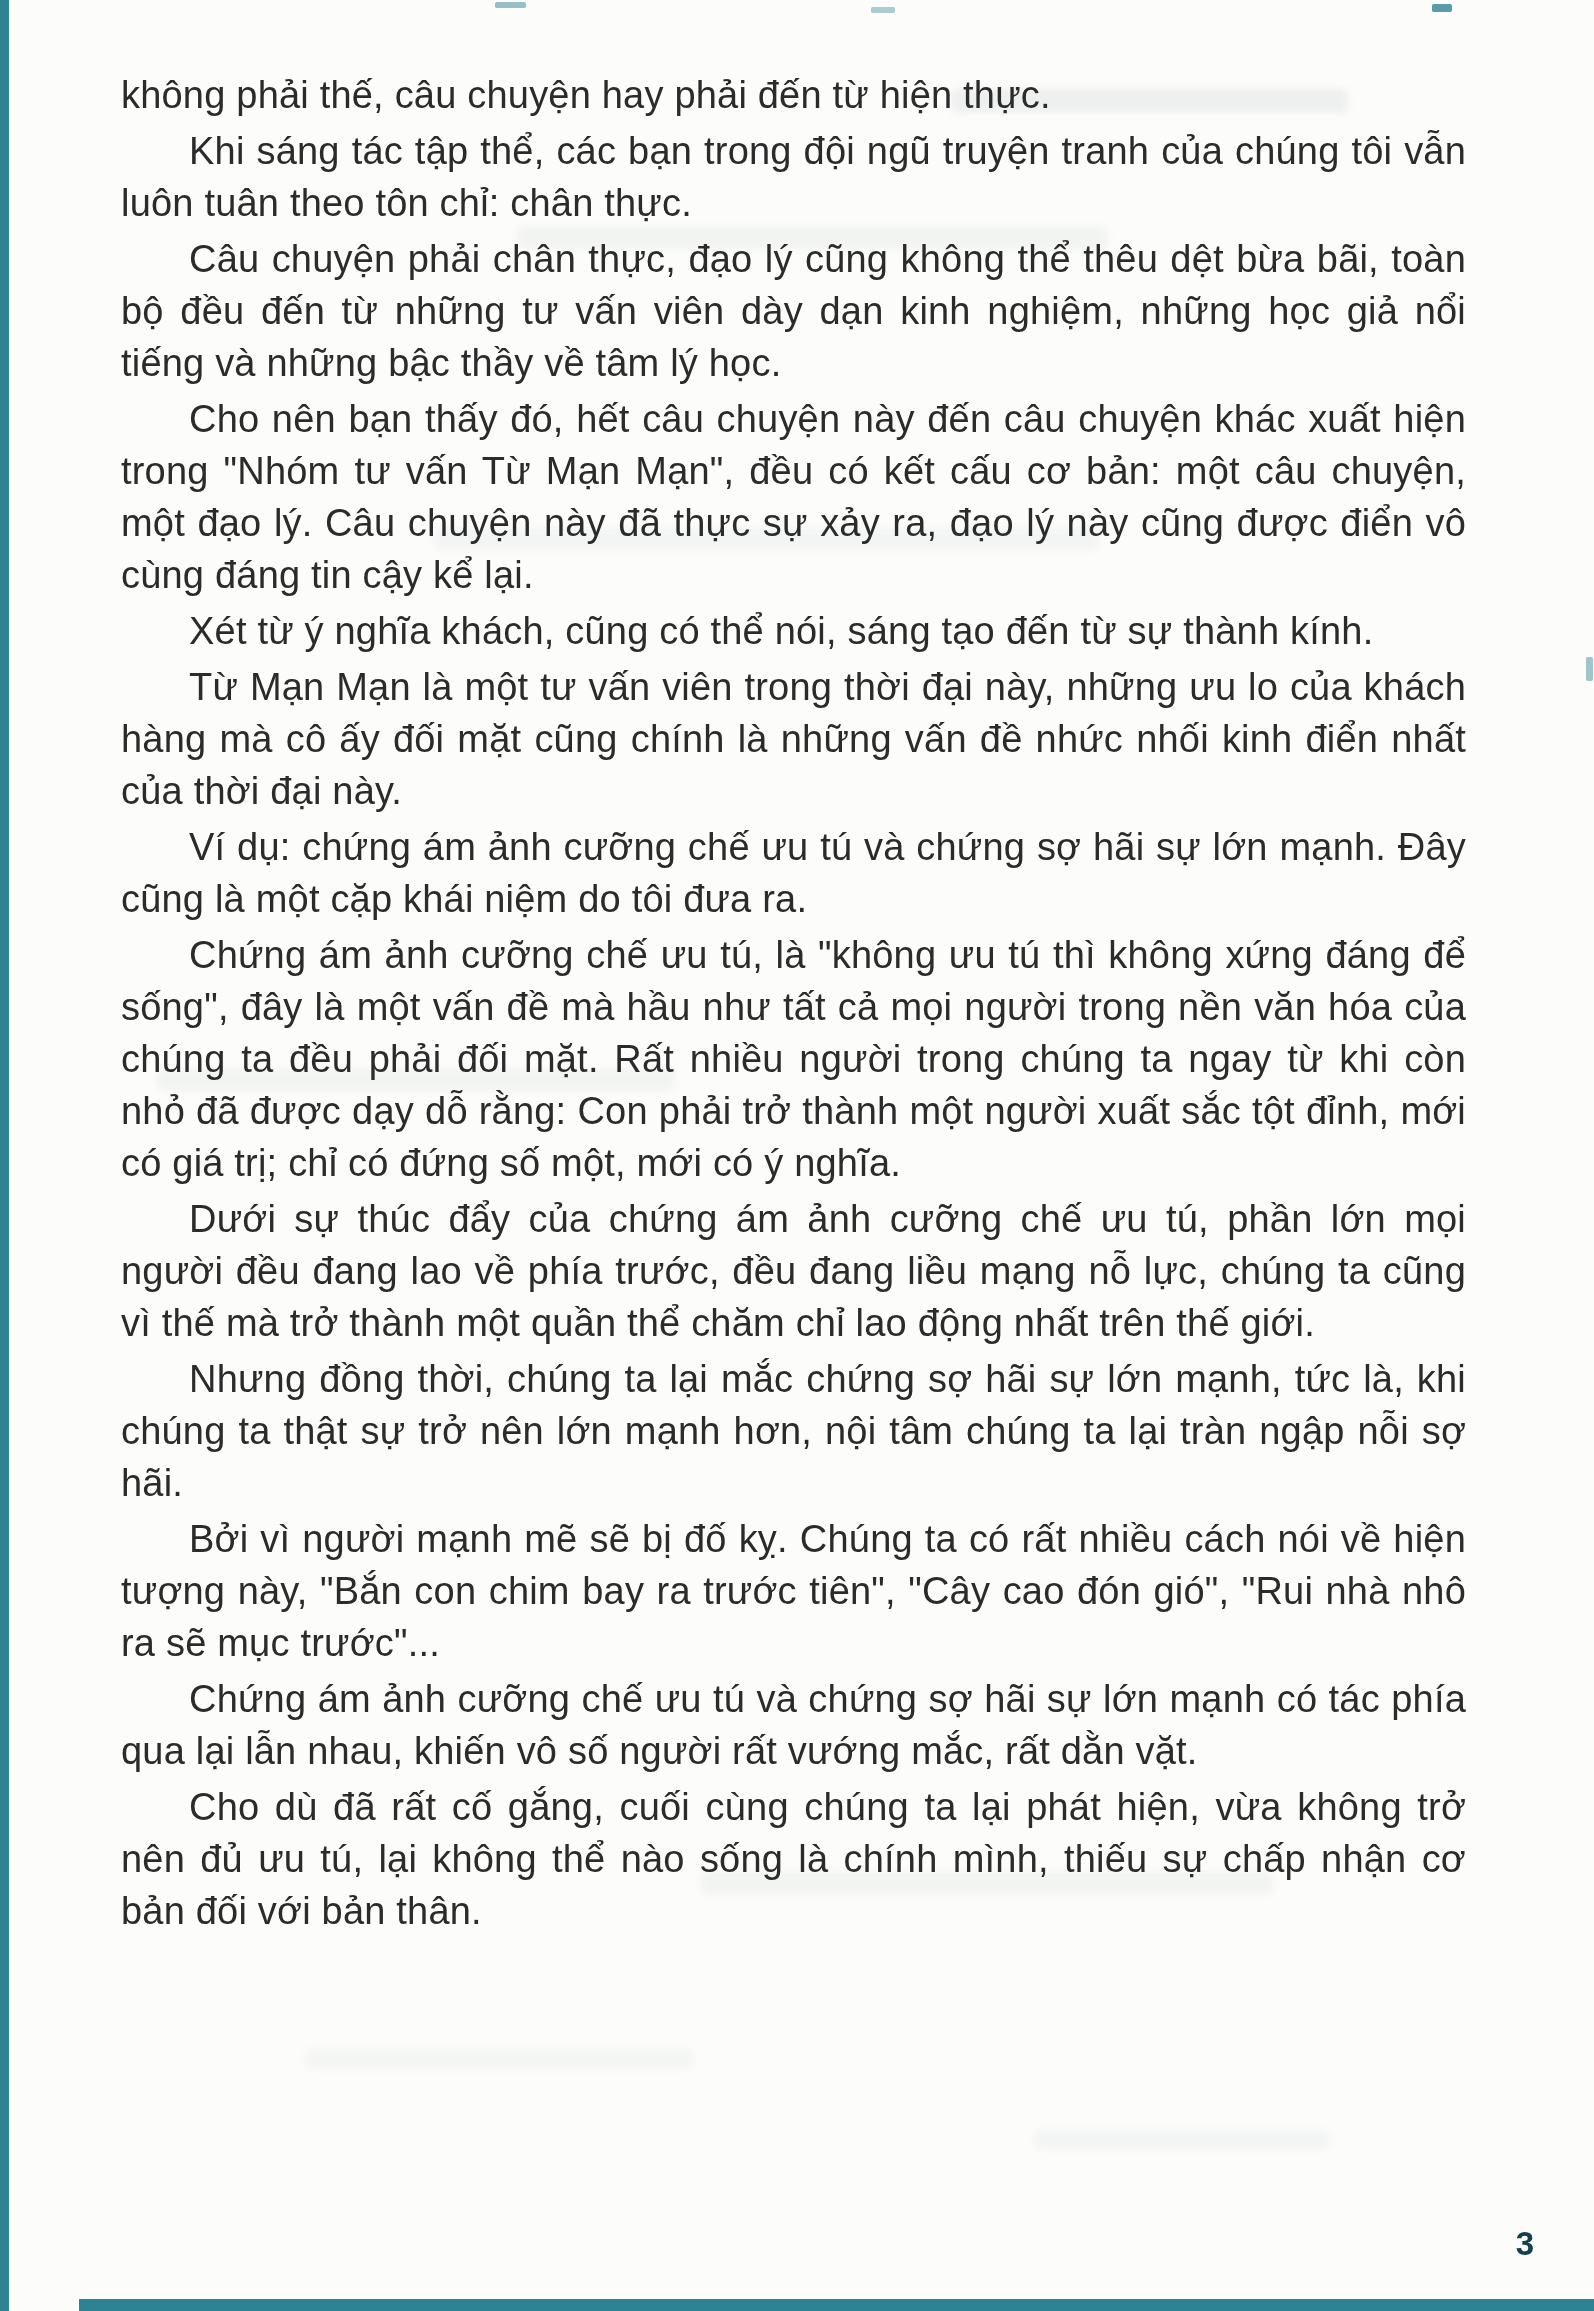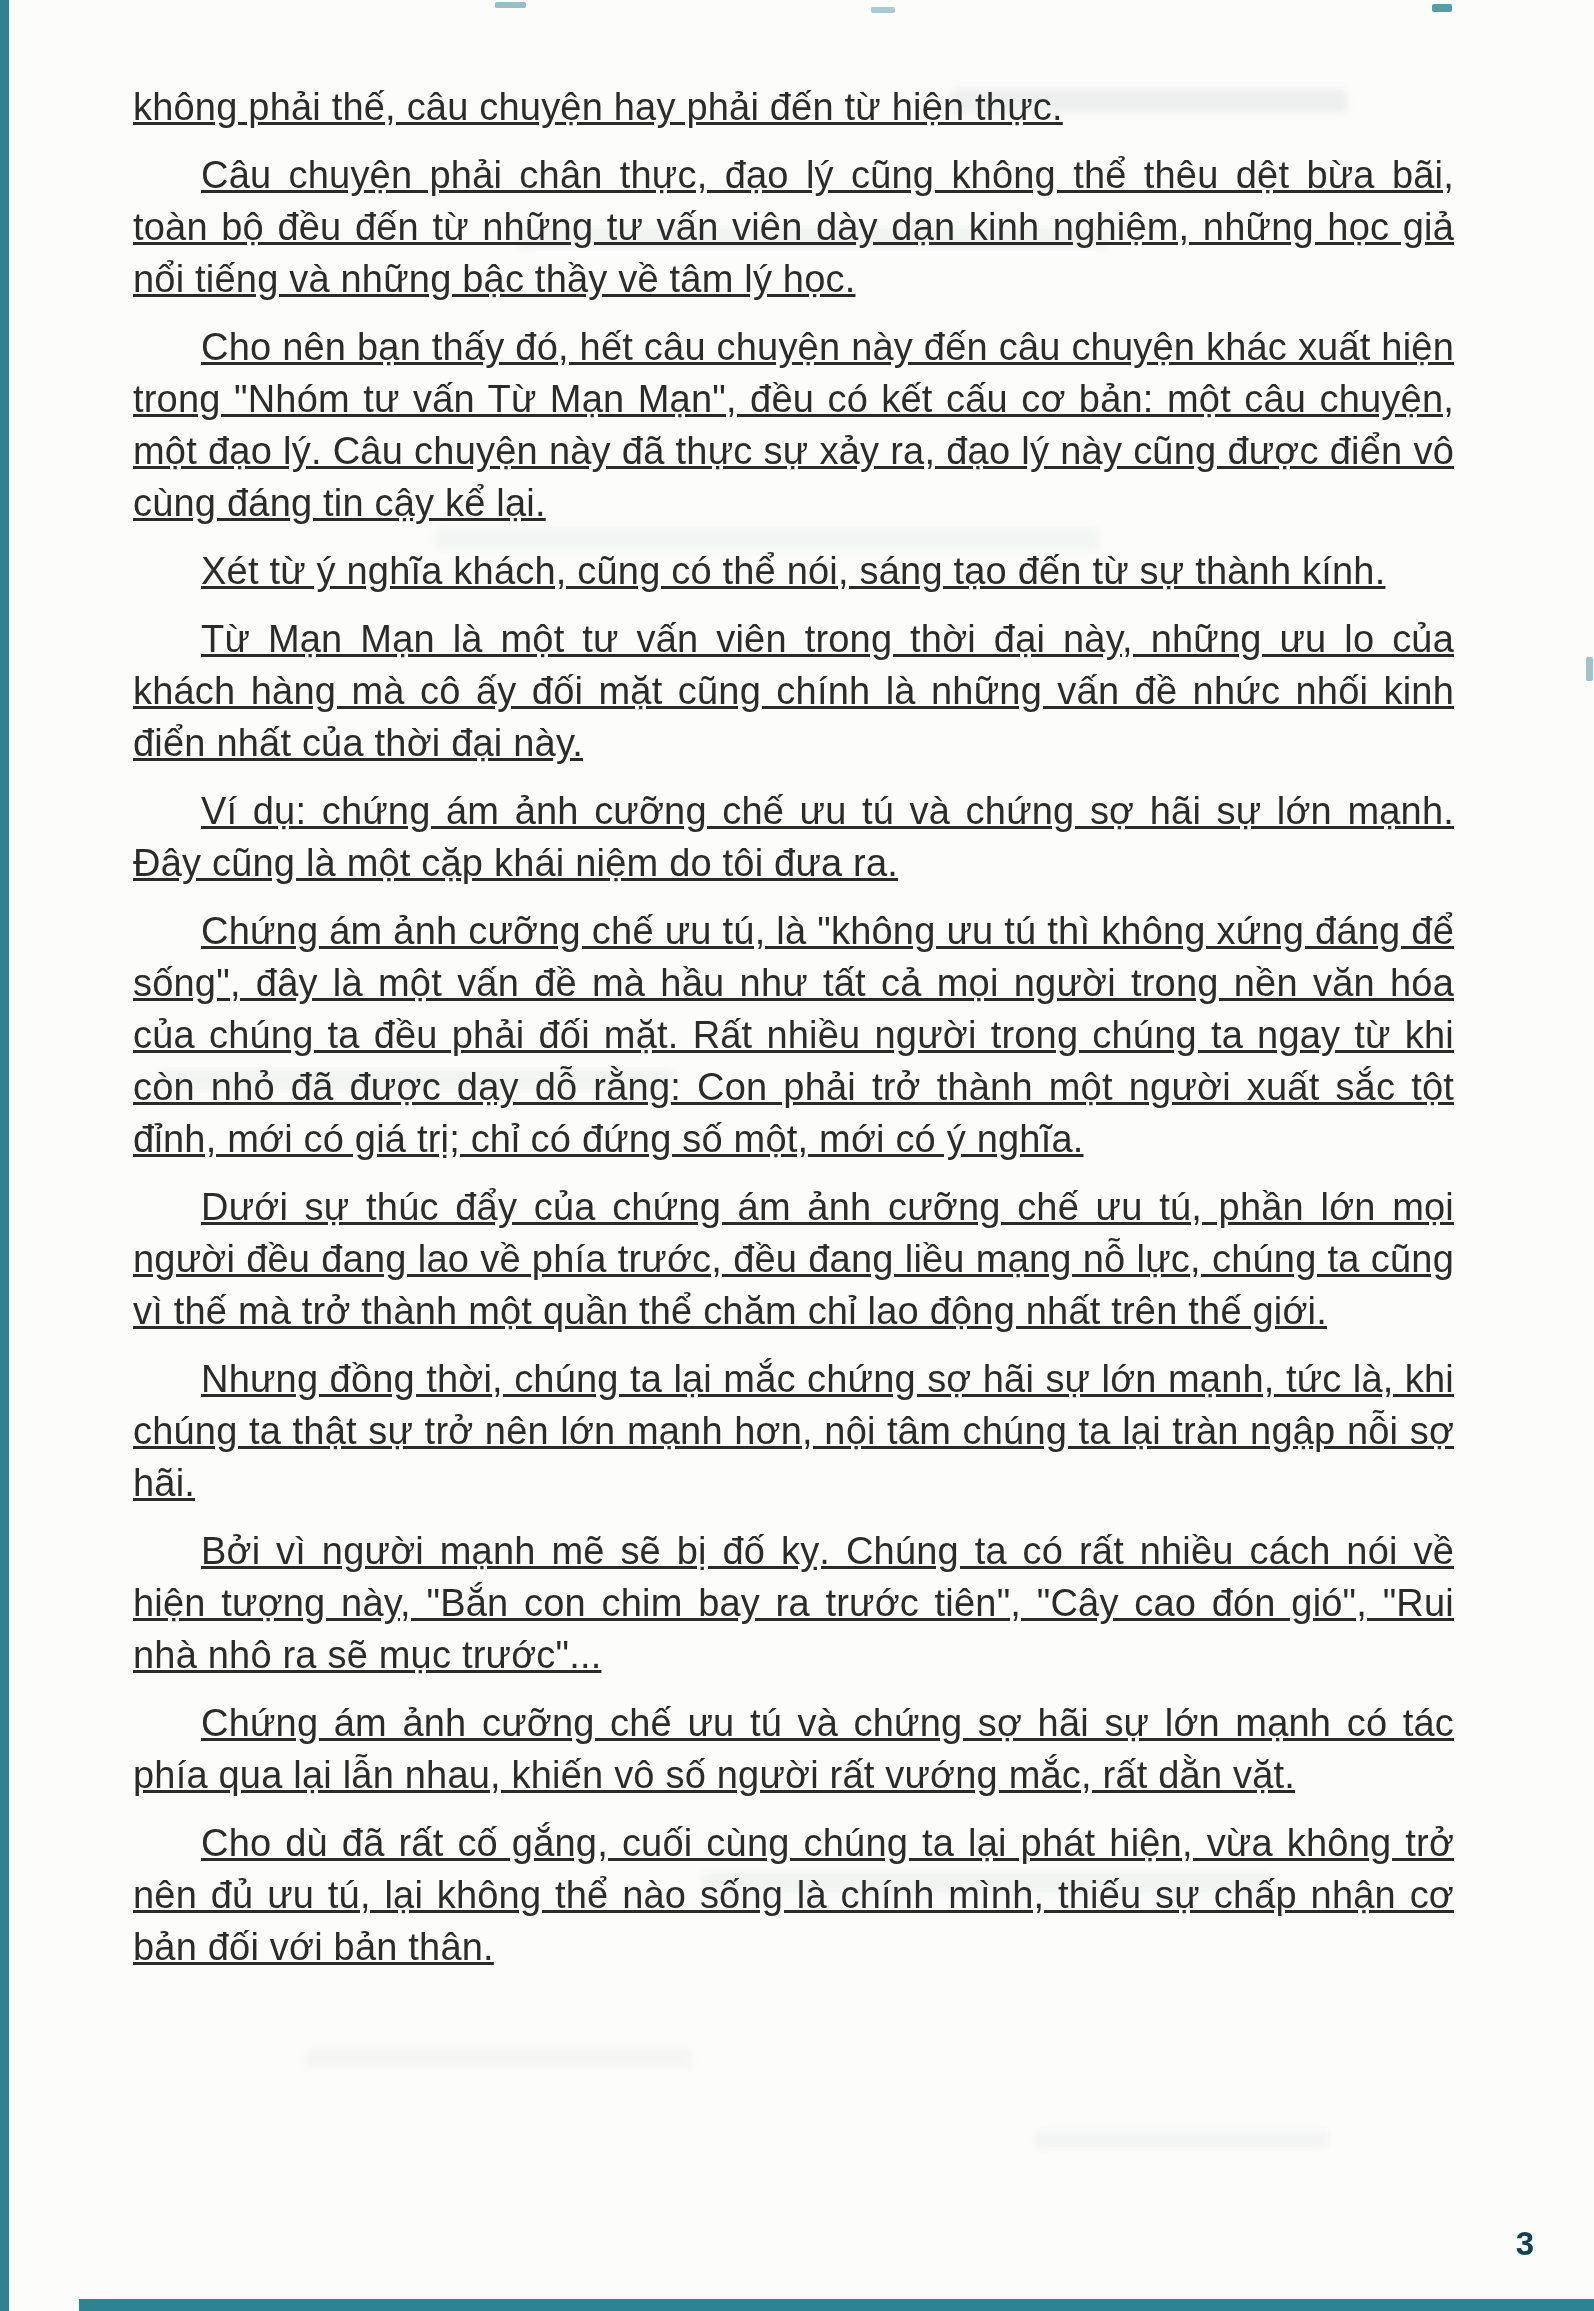--- a/index.html
+++ b/index.html
@@ -67,23 +67,22 @@
     left: 117px;
     top: 65px;
     width: 1353px;
     color: var(--text-color, #2b2b2b);
     font-size: 38px;
     line-height: 52px;
     text-align: justify;
     letter-spacing: 0.2px;
   }
   .para {
-    margin: 16px;
+    margin: 4px;
     text-indent: 68px;
-    text-decoration: underline;
   }
   .para.cont {
     text-indent: 0;
   }
   .page-number {
     position: absolute;
     right: 61px;
     bottom: 48px;
     font-size: 33px;
     font-weight: bold;
@@ -105,20 +104,21 @@
   <div class="smudge smudge-1"></div>
   <div class="smudge smudge-2"></div>
   <div class="smudge smudge-3"></div>
   <div class="smudge smudge-4"></div>
   <div class="smudge smudge-5"></div>
   <div class="smudge smudge-6"></div>
   <div class="smudge smudge-7"></div>
 
   <div class="text-block">
       <p class="para cont">không phải thế, câu chuyện hay phải đến từ hiện thực.</p>
+      <p class="para">Khi sáng tác tập thể, các bạn trong đội ngũ truyện tranh của chúng tôi vẫn luôn tuân theo tôn chỉ: chân thực.</p>
       <p class="para">Câu chuyện phải chân thực, đạo lý cũng không thể thêu dệt bừa bãi, toàn bộ đều đến từ những tư vấn viên dày dạn kinh nghiệm, những học giả nổi tiếng và những bậc thầy về tâm lý học.</p>
       <p class="para">Cho nên bạn thấy đó, hết câu chuyện này đến câu chuyện khác xuất hiện trong "Nhóm tư vấn Từ Mạn Mạn", đều có kết cấu cơ bản: một câu chuyện, một đạo lý. Câu chuyện này đã thực sự xảy ra, đạo lý này cũng được điển vô cùng đáng tin cậy kể lại.</p>
       <p class="para">Xét từ ý nghĩa khách, cũng có thể nói, sáng tạo đến từ sự thành kính.</p>
       <p class="para">Từ Mạn Mạn là một tư vấn viên trong thời đại này, những ưu lo của khách hàng mà cô ấy đối mặt cũng chính là những vấn đề nhức nhối kinh điển nhất của thời đại này.</p>
       <p class="para">Ví dụ: chứng ám ảnh cưỡng chế ưu tú và chứng sợ hãi sự lớn mạnh. Đây cũng là một cặp khái niệm do tôi đưa ra.</p>
       <p class="para">Chứng ám ảnh cưỡng chế ưu tú, là "không ưu tú thì không xứng đáng để sống", đây là một vấn đề mà hầu như tất cả mọi người trong nền văn hóa của chúng ta đều phải đối mặt. Rất nhiều người trong chúng ta ngay từ khi còn nhỏ đã được dạy dỗ rằng: Con phải trở thành một người xuất sắc tột đỉnh, mới có giá trị; chỉ có đứng số một, mới có ý nghĩa.</p>
       <p class="para">Dưới sự thúc đẩy của chứng ám ảnh cưỡng chế ưu tú, phần lớn mọi người đều đang lao về phía trước, đều đang liều mạng nỗ lực, chúng ta cũng vì thế mà trở thành một quần thể chăm chỉ lao động nhất trên thế giới.</p>
       <p class="para">Nhưng đồng thời, chúng ta lại mắc chứng sợ hãi sự lớn mạnh, tức là, khi chúng ta thật sự trở nên lớn mạnh hơn, nội tâm chúng ta lại tràn ngập nỗi sợ hãi.</p>
       <p class="para">Bởi vì người mạnh mẽ sẽ bị đố kỵ. Chúng ta có rất nhiều cách nói về hiện tượng này, "Bắn con chim bay ra trước tiên", "Cây cao đón gió", "Rui nhà nhô ra sẽ mục trước"...</p>
       <p class="para">Chứng ám ảnh cưỡng chế ưu tú và chứng sợ hãi sự lớn mạnh có tác phía qua lại lẫn nhau, khiến vô số người rất vướng mắc, rất dằn vặt.</p>

